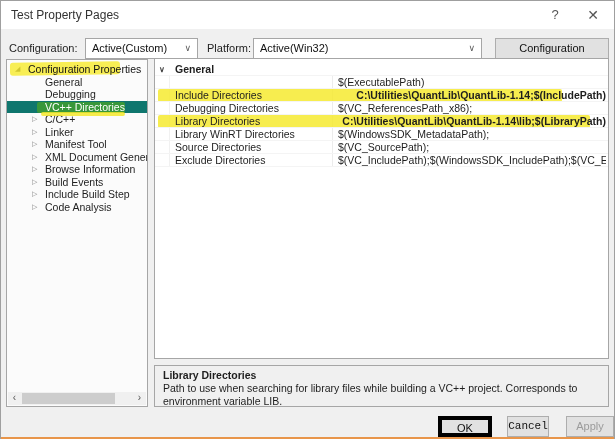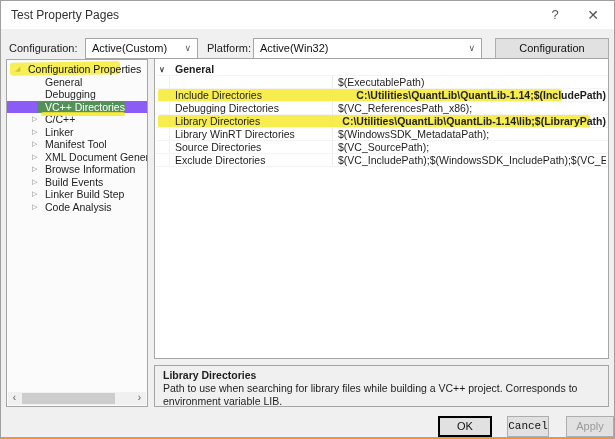--- a/index.html
+++ b/index.html
@@ -31,21 +31,21 @@
   .tree-panel {
     position:absolute; left:5px; top:58px; width:142px; height:348px;
     background:#fbfbfb; border:1px solid #a6a6a6; overflow:hidden;
   }
   .tree-inner { position:absolute; left:0; top:3px; width:100%; }
   .tree-row { position:relative; height:12.5px; line-height:12.5px; white-space:nowrap; font-size:10.5px; }
   .tree-row .arrow-exp { position:absolute; left:8px; top:0; font-size:7px; color:#2b2b2b; }
   .tree-row .arrow-col { position:absolute; left:25px; top:0; font-size:7px; color:#7a7a7a; }
   .lbl-root { position:absolute; left:21px; z-index:3; color:#111; }
   .lbl-l1   { position:absolute; left:38px; z-index:3; }
-  .sel { background:#8b5cf6; color:#ffffff; }
+  .sel { background:#0f766e; color:#ffffff; }
   .sel .green-hl { position:absolute; left:30px; top:1px; width:88px; height:11px; background:#44a02c; opacity:.78; z-index:1; border-radius:2px; }
   .sel .lbl-l1 { z-index:4; }
   .sel-tail { position:absolute; left:34px; top:11.5px; width:84px; height:4px; background:#f4e72c; opacity:.85; z-index:5; border-radius:2px; }
   .root-hl {
     position:absolute; left:3px; top:2px; width:110px; height:13px;
     background:#f6ea30; opacity:.82; z-index:1; border-radius:3px; transform:rotate(-0.7deg);
   }
   
   .hscroll { position:absolute; left:1px; bottom:1px; width:138px; height:13px; background:#f0f0f0; }
   .hs-arrow { position:absolute; top:0; width:13px; height:13px; color:#555; text-align:center; line-height:12px; font-size:10px; }
@@ -68,21 +68,21 @@
   .col-sep { position:absolute; left:177px; top:17px; width:1px; height:91px; background:#ececec; z-index:0; }
   .gutter-sep { position:absolute; left:14px; top:17px; width:1px; height:91px; background:#f1f1f1; z-index:0; }
   
   .desc {
     position:absolute; left:153px; top:364px; width:455px; height:42px;
     background:#f0f0f0; border:1px solid #a6a6a6; padding:3px 8px; overflow:hidden;
   }
   .desc-title { font-weight:bold; font-size:10.5px; margin-bottom:1px; }
   .desc-body { font-size:10.5px; line-height:1.25; color:#1e1e1e; }
   
-  .ok-btn { left:437px; top:415px; width:54px; border:2px solid #000000; line-height:17px; }
+  .ok-btn { left:437px; top:415px; width:54px; border:4px solid #000000; line-height:17px; }
   .cancel-btn { left:506px; top:415px; width:42px;font-family:Liberation Mono, monospace; }
   .apply-btn { left:565px; top:415px; width:48px; color:#9b9b9b; }
   .orange-line { position:absolute; left:0; bottom:0; width:100%; height:2px; background:#e8954a; }
 </style>
 </head>
 <body>
 
 <div class="window">
 
   <div class="titlebar">
@@ -140,21 +140,21 @@
       <div class="tree-row">
         <span class="arrow-col">▷</span>
         <span class="lbl-l1">Browse Information</span>
       </div>
       <div class="tree-row">
         <span class="arrow-col">▷</span>
         <span class="lbl-l1">Build Events</span>
       </div>
       <div class="tree-row">
         <span class="arrow-col">▷</span>
-        <span class="lbl-l1">Linker Build Step</span>
+        <span class="lbl-l1">Include Build Step</span>
       </div>
       <div class="tree-row">
         <span class="arrow-col">▷</span>
         <span class="lbl-l1">Code Analysis</span>
       </div>
     </div>
     <div class="hscroll">
       <span class="hs-arrow hs-left">‹</span>
       <span class="hs-thumb"></span>
       <span class="hs-arrow hs-right">›</span>

